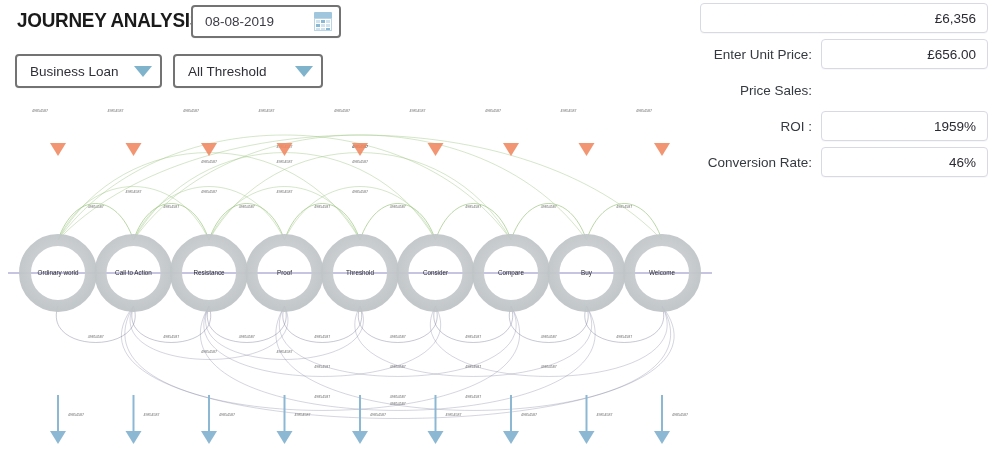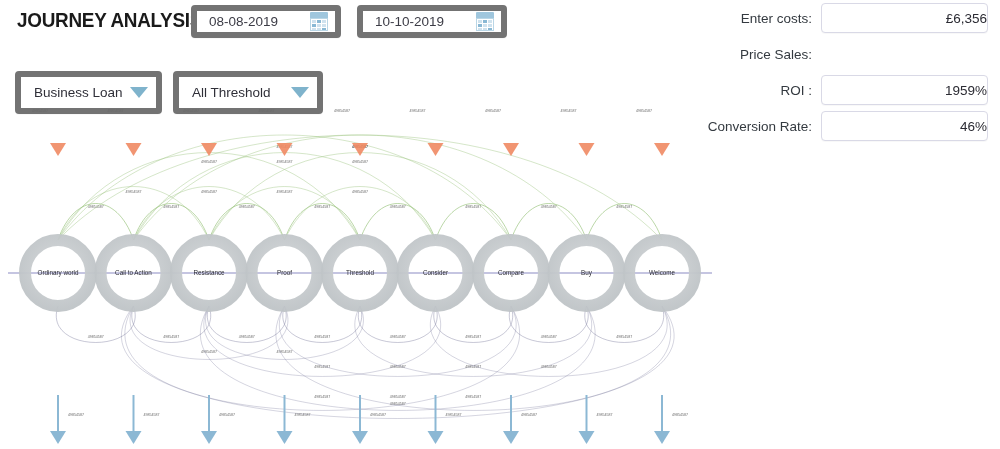--- a/index.html
+++ b/index.html
@@ -16,21 +16,21 @@
     position: absolute; left: 17px; top: 8px;
     font-family: "Liberation Sans", sans-serif;
     font-size: 21px; font-weight: 900; letter-spacing: -0.3px;
     color: #1a1a1a; transform: scaleX(0.90); transform-origin: left top;
     white-space: nowrap;
   }
 
   .field-box {
     position: absolute;
     background: #ffffff;
-    border: 6px solid #737373;
+    border: 2px solid #737373;
     border-radius: 4px;
     display: flex; align-items: center;
     box-shadow: 0 1px 1px rgba(0,0,0,0.03);
   }
   .date-field { height: 33px; width: 150px; top: 5px; padding: 0 6px 0 12px; }
   .date-text { font-size: 13.5px; color: #3c3c46; flex: 1; white-space: nowrap; }
 
   
   .cal-icon { width: 20px; height: 19px; position: relative; flex: 0 0 auto; }
   .cal-icon .cal-top {
@@ -48,21 +48,21 @@
   .cal-icon .cal-body i.r2 { left: 6px; top: 1px;  width: 4px; height: 3px; background:#89b8d4; }
   .cal-icon .cal-body i.r3 { left: 11px;top: 1px;  width: 4px; height: 3px; }
   .cal-icon .cal-body i.r4 { left: 1px; top: 5px;  width: 4px; height: 3px; background:#89b8d4; }
   .cal-icon .cal-body i.r5 { left: 6px; top: 5px;  width: 4px; height: 3px; }
   .cal-icon .cal-body i.r6 { left: 11px;top: 5px;  width: 4px; height: 3px; }
   .cal-icon .cal-body i.r7 { left: 1px; top: 9px;  width: 4px; height: 2px; }
   .cal-icon .cal-body i.r8 { left: 6px; top: 9px;  width: 4px; height: 2px; }
   .cal-icon .cal-body i.r9 { left: 11px;top: 9px;  width: 4px; height: 2px; background:#89b8d4; }
 
   
-  .dropdown { height: 43px; top: 71px; padding: 0 8px 0 13px; justify-content: center; }
+  .dropdown { height: 34px; top: 54px; padding: 0 8px 0 13px; justify-content: center; }
   #dd-product { left: 15px; width: 147px; }
   #dd-persona { left: 173px; width: 150px; }
   .dd-text { font-size: 13.5px; color: #2f2f38; flex: 1; white-space: nowrap; }
   .caret {
     width: 0; height: 0; flex: 0 0 auto;
     border-left: 9px solid transparent;
     border-right: 9px solid transparent;
     border-top: 11px solid #7fb3cc;
   }
 
@@ -70,20 +70,21 @@
   .metrics { position: absolute; left: 700px; top: 3px; width: 288px; }
   .metric-row { display: flex; align-items: center; height: 30px; margin-bottom: 6px; }
   .metric-label {
     width: 121px; text-align: right; padding-right: 9px;
     font-size: 13.5px; color: #343a40; white-space: nowrap;
   }
   .metric-value-box {
     flex: 1; height: 30px;
     background: #ffffff; border: 1px solid #d9d9e6; border-radius: 4px;
     display: flex; align-items: center; justify-content: flex-end;
+    padding-right: 11px;
     box-shadow: 0 1px 1px rgba(0,0,0,0.03);
   }
   .metric-value { font-size: 13.5px; color: #2b2b33; white-space: nowrap; }
 
   
   #diagram { position: absolute; left: 0; top: 98px; width: 720px; height: 351px; }
   #diagram svg { display: block; }
   .arc-label { font-size: 3.6px; fill: #6a6a6a; font-family: "Liberation Sans", sans-serif; }
   .node-label { font-size: 6.3px; fill: #2c2c33; font-family: "Liberation Sans", sans-serif; text-anchor: middle; }
   .flow-label { font-size: 3.6px; fill: #6a6a6a; font-family: "Liberation Sans", sans-serif; }
@@ -107,53 +108,41 @@
           <i class="r5"></i>
           <i class="r6"></i>
           <i class="r7"></i>
           <i class="r8"></i>
           <i class="r9"></i>
         </span>
     </span>
   </div>
   <style>#date-field-from{left:191px;}#date-field-to{left:357px;}</style>
 
-  <div class="field-box date-field" id="date-field-to">
-    <span class="date-text">10-10-2019</span>
-    <span class="cal-icon">
-      <span class="cal-top"></span>
-      <span class="cal-body">
-          <i class="r1"></i>
-          <i class="r2"></i>
-          <i class="r3"></i>
-          <i class="r4"></i>
-          <i class="r5"></i>
-          <i class="r6"></i>
-          <i class="r7"></i>
-          <i class="r8"></i>
-          <i class="r9"></i>
-        </span>
-    </span>
-  </div>
 
   <div class="field-box dropdown" id="dd-product">
     <span class="dd-text">Business Loan</span>
     <span class="caret"></span>
   </div>
 
   <div class="field-box dropdown" id="dd-persona">
     <span class="dd-text">All Threshold</span>
     <span class="caret"></span>
   </div>
 
   <div class="metrics">
     <div class="metric-row">
-      <div class="metric-label">Enter costs:</div>
       <div class="metric-value-box">
         <span class="metric-value">£6,356</span>
+      </div>
+    </div>
+    <div class="metric-row">
+      <div class="metric-label">Enter Unit Price:</div>
+      <div class="metric-value-box">
+        <span class="metric-value">£656.00</span>
       </div>
     </div>
     <div class="metric-row">
       <div class="metric-label">Price Sales:</div>
     </div>
     <div class="metric-row">
       <div class="metric-label">ROI :</div>
       <div class="metric-value-box">
         <span class="metric-value">1959%</span>
       </div>

